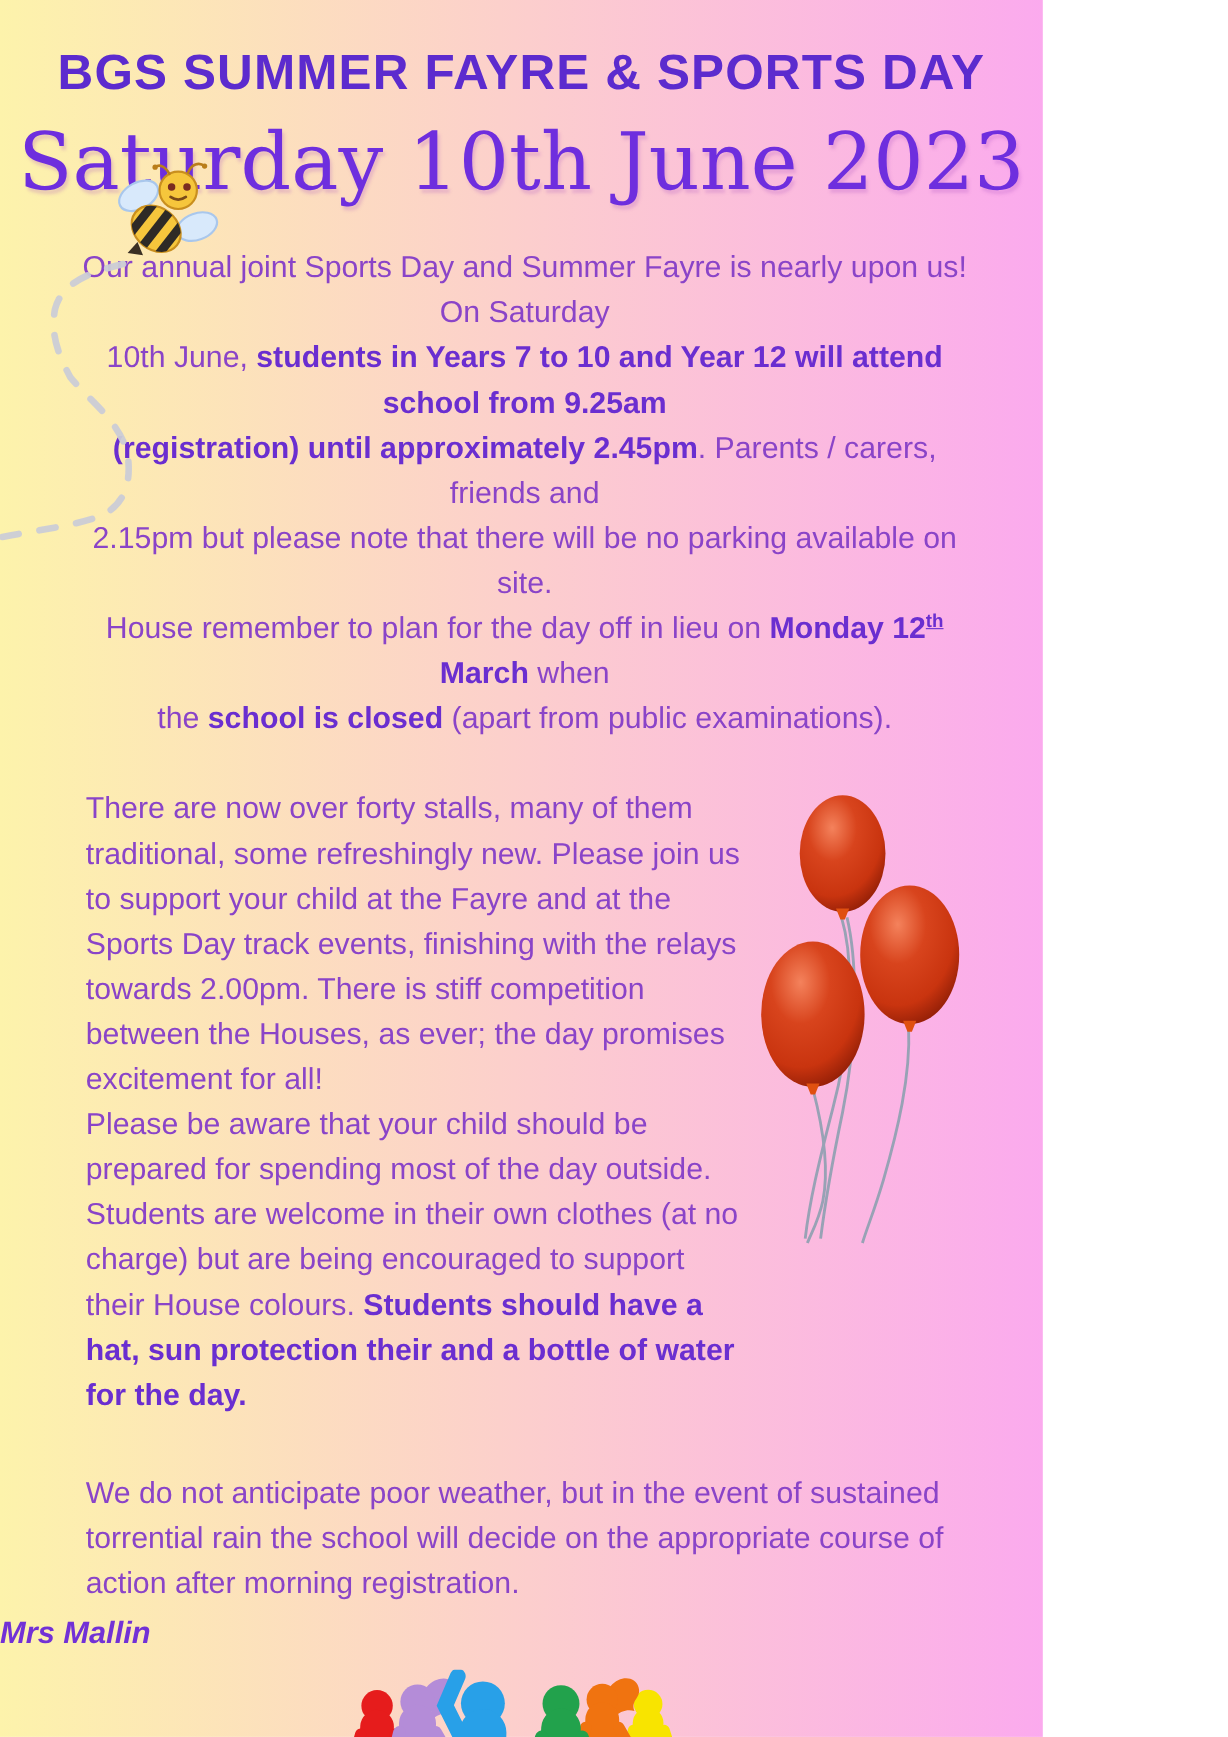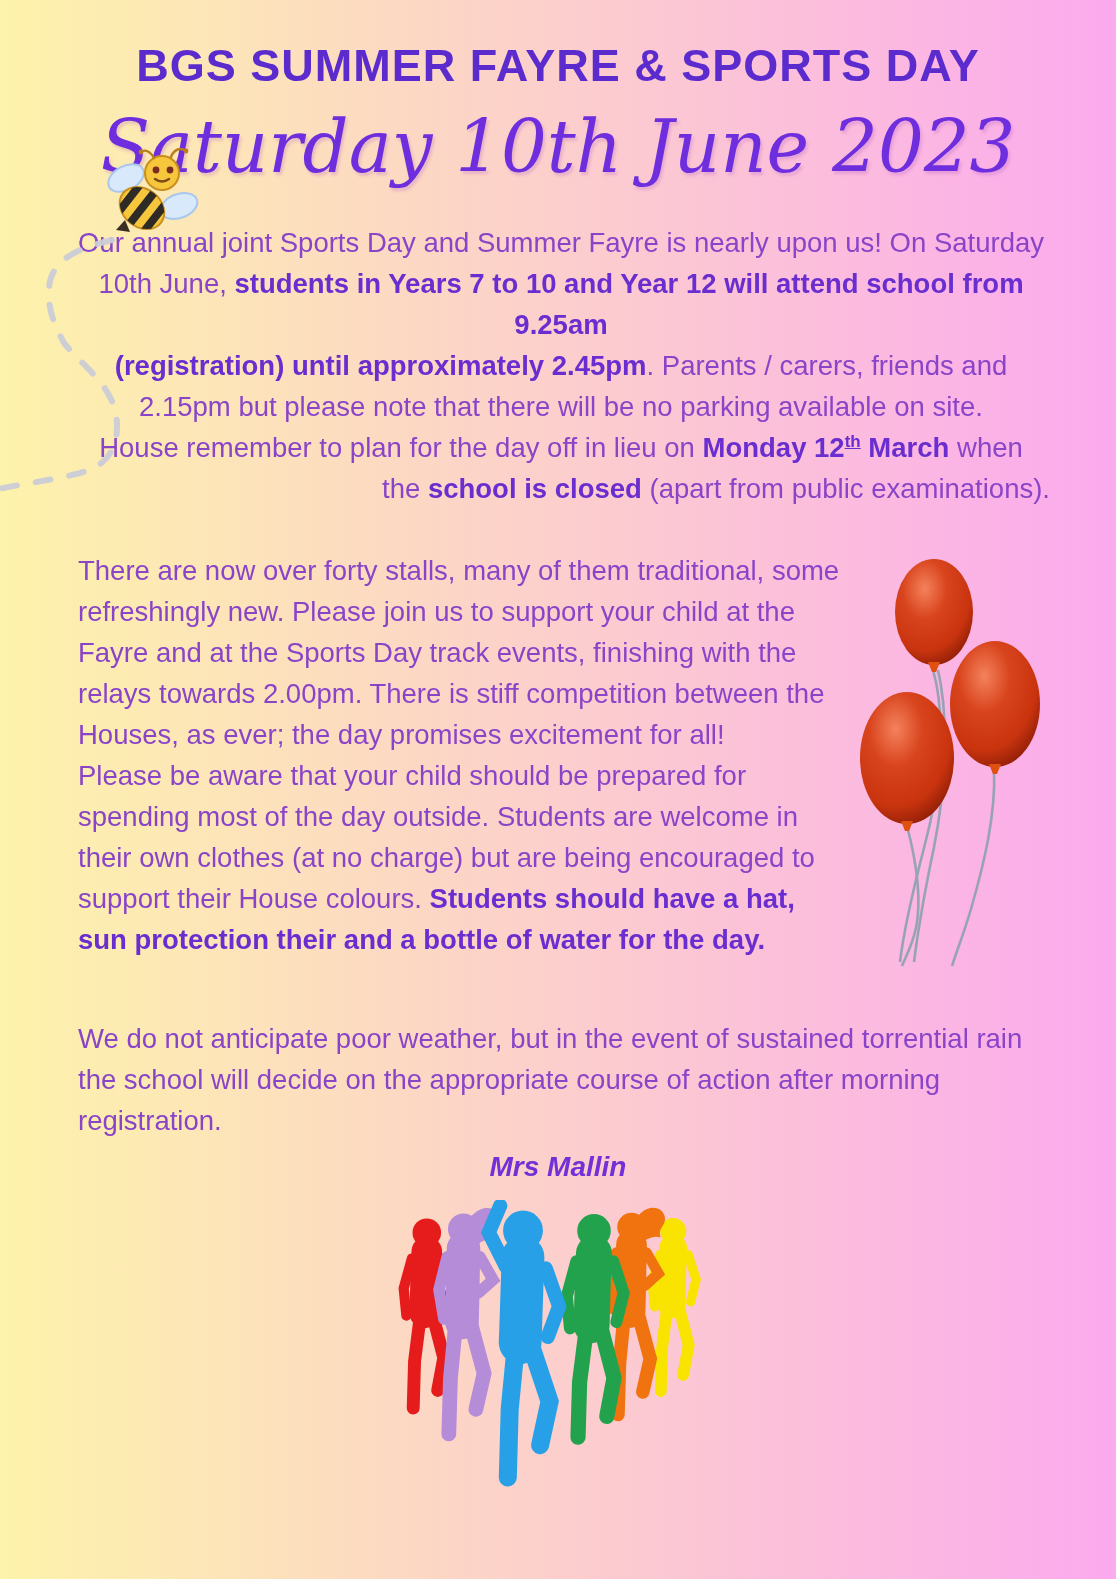--- a/index.html
+++ b/index.html
@@ -1,50 +1,50 @@
 <!DOCTYPE html>
 <html style="--bgLeft: #fdf3ab; --bgRight: #fbaaee; --title: #5c2bce; --script: #6e2ede; --body: #8a44c8; --bodyBold: #6a2ed0; --signature: #7231d6; --balloon: #c9340f; --balloonHighlight: #f4825c; --balloonDark: #962007; --balloonKnot: #e05010; --string: #98a2b5; --dash: #cbccd6; --beeYellow: #f6c63c; --beeStripe: #2e2a26; --beeWing: #d8e9fb;"><head>
 <meta charset="utf-8">
 <style>
   html,body { margin:0; padding:0; }
   .page {
     position:relative;
-    width:1116px; height:1579px;
+    width:948px; height:1579px;
     overflow:hidden;
     background:linear-gradient(90deg, var(--bgLeft) 0%, var(--bgRight) 100%);
     font-family:"Liberation Sans", sans-serif;
   }
   .title {
     margin:0; padding-top:40px;
     text-align:center;
     font-size:45px; font-weight:600; letter-spacing:1px;
     color:var(--title);
   }
   .subtitle {
     margin-top:4px;
     text-align:center;
     font-family:"DejaVu Serif", serif;
-    font-style:italic; font-weight:500;
+    font-weight:500;
     font-size:72px; line-height:102px;
     color:var(--script);
     text-shadow:2px 3px 3px rgba(170,80,190,0.25);
   }
   .bee-wrap { position:absolute; left:100px; top:146px; width:104px; height:96px; }
   .trail { position:absolute; left:-6px; top:228px; width:150px; height:270px; }
   .bodytext { font-size:27.5px; line-height:41px; color:var(--body); }
   .bodytext b, .bodytext sup { color:var(--bodyBold); font-weight:700; }
   sup { font-size:0.62em; vertical-align:super; line-height:0;text-decoration:underline; }
   .intro { margin:24px 66px 0 72px; }
   .line.center { text-align:center; }
-  .line.left { text-align:right; }
+  .line.left { text-align:center; }
   .mid { display:flex; margin:41px 56px 0 78px; }
   .mid-text { width:768px; }
   .balloons-box { margin-left:auto; width:212px; height:418px; margin-top:2px; }
   .weather { margin:48px 80px 0 78px; }
-  .signature { margin-top:5px; text-align:center; font-weight:700; font-style:italic;
+  .signature { margin-top:5px; font-weight:700; font-style:italic;
                font-size:28px; line-height:42px; color:var(--signature); }
   .runners-box { margin-top:12px; text-align:center; }
 </style>
 </head>
 <body>
 
 <div class="page">
 
   <svg class="trail" viewBox="0 0 150 270" fill="none">
     <path d="M118,12 C85,20 62,30 56,53 C52,75 58,93 70,115 C88,137 115,155 122,185 C126,213 118,233 95,242 C70,251 30,255 -5,263" stroke="var(--dash)" stroke-width="6" stroke-linecap="round" stroke-dasharray="15 19" opacity="0.95"></path>

